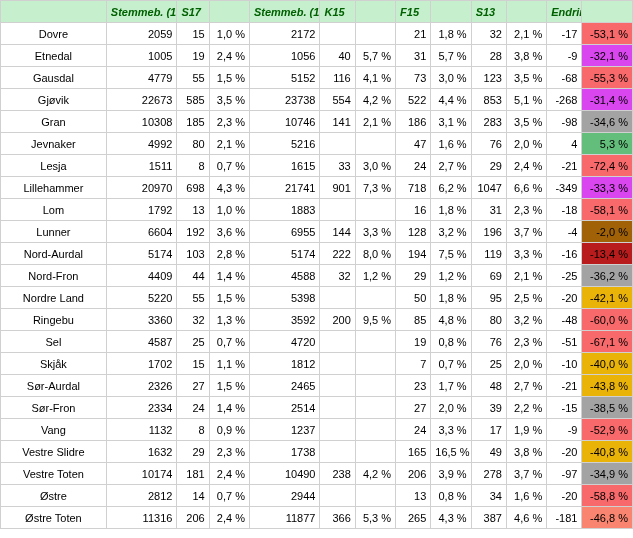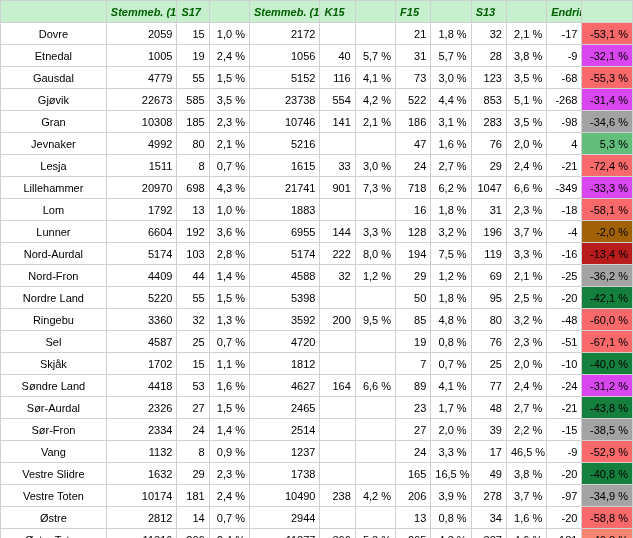--- a/index.html
+++ b/index.html
@@ -4,21 +4,21 @@
 <style>
   html,body{margin:0;padding:0;font-family:Arial,Helvetica,sans-serif;font-size:11px;color:#000;background:#fff}
   table{border-collapse:collapse;width:633px;table-layout:fixed}
   th,td{border:1px solid #d0d0d0;padding:2px 4px;height:22px;box-sizing:border-box;overflow:hidden;white-space:nowrap}
   th{background:#c6efce;color:#006100;font-style:italic;font-weight:600;text-align:left}
   td.lbl{font-weight:400;text-align:center}
   td.num{text-align:right}
   
   .r1{background:#f8696b}
   .r2{background:#f98570}
-  .r3{background:#15803d}
+  .r3{background:#eab308}
   .r4{background:#a3a3a3}
   .r5{background:#d946ef}
   .g1{background:#b91c1c}
   .g2{background:#a16207}
   .g3{background:#63be7b}
 </style>
 </head>
 <body>
 
 <table id="tbl">
@@ -289,35 +289,20 @@
         <td class="num"></td>
         <td class="num"></td>
         <td class="num">7</td>
         <td class="num">0,7 %</td>
         <td class="num">25</td>
         <td class="num">2,0 %</td>
         <td class="num">-10</td>
         <td class="num r3">-40,0 %</td>
       </tr>
       <tr>
-        <td class="lbl">Søndre Land</td>
-        <td class="num">4418</td>
-        <td class="num">53</td>
-        <td class="num">1,6 %</td>
-        <td class="num">4627</td>
-        <td class="num">164</td>
-        <td class="num">6,6 %</td>
-        <td class="num">89</td>
-        <td class="num">4,1 %</td>
-        <td class="num">77</td>
-        <td class="num">2,4 %</td>
-        <td class="num">-24</td>
-        <td class="num r5">-31,2 %</td>
-      </tr>
-      <tr>
         <td class="lbl">Sør-Aurdal</td>
         <td class="num">2326</td>
         <td class="num">27</td>
         <td class="num">1,5 %</td>
         <td class="num">2465</td>
         <td class="num"></td>
         <td class="num"></td>
         <td class="num">23</td>
         <td class="num">1,7 %</td>
         <td class="num">48</td>
@@ -344,21 +329,21 @@
         <td class="lbl">Vang</td>
         <td class="num">1132</td>
         <td class="num">8</td>
         <td class="num">0,9 %</td>
         <td class="num">1237</td>
         <td class="num"></td>
         <td class="num"></td>
         <td class="num">24</td>
         <td class="num">3,3 %</td>
         <td class="num">17</td>
-        <td class="num">46,5 %</td>
+        <td class="num">1,9 %</td>
         <td class="num">-9</td>
         <td class="num r1">-52,9 %</td>
       </tr>
       <tr>
         <td class="lbl">Vestre Slidre</td>
         <td class="num">1632</td>
         <td class="num">29</td>
         <td class="num">2,3 %</td>
         <td class="num">1738</td>
         <td class="num"></td>

